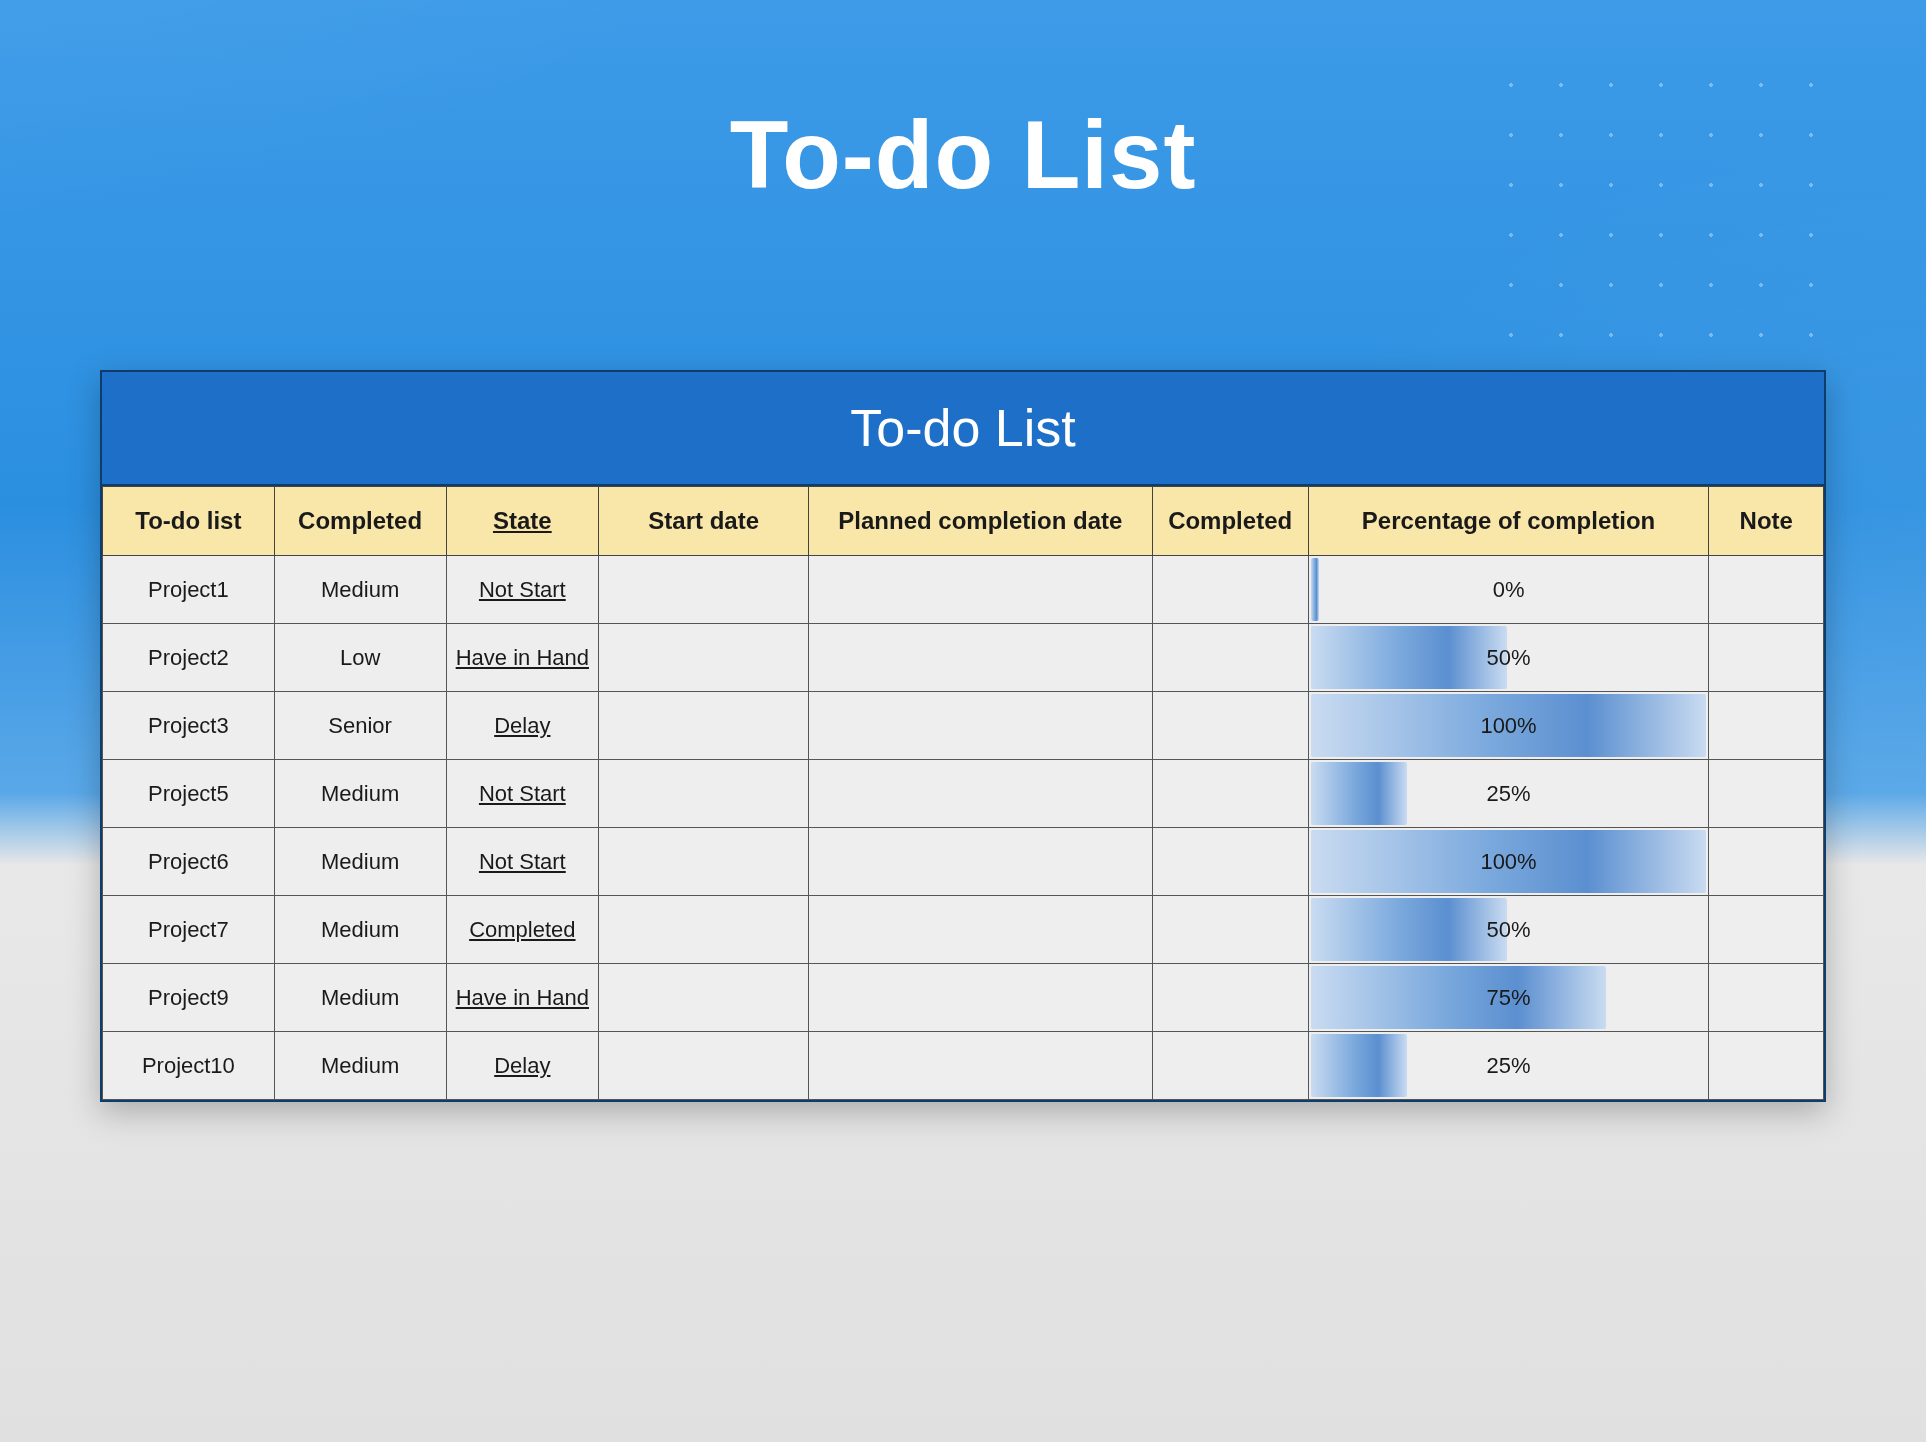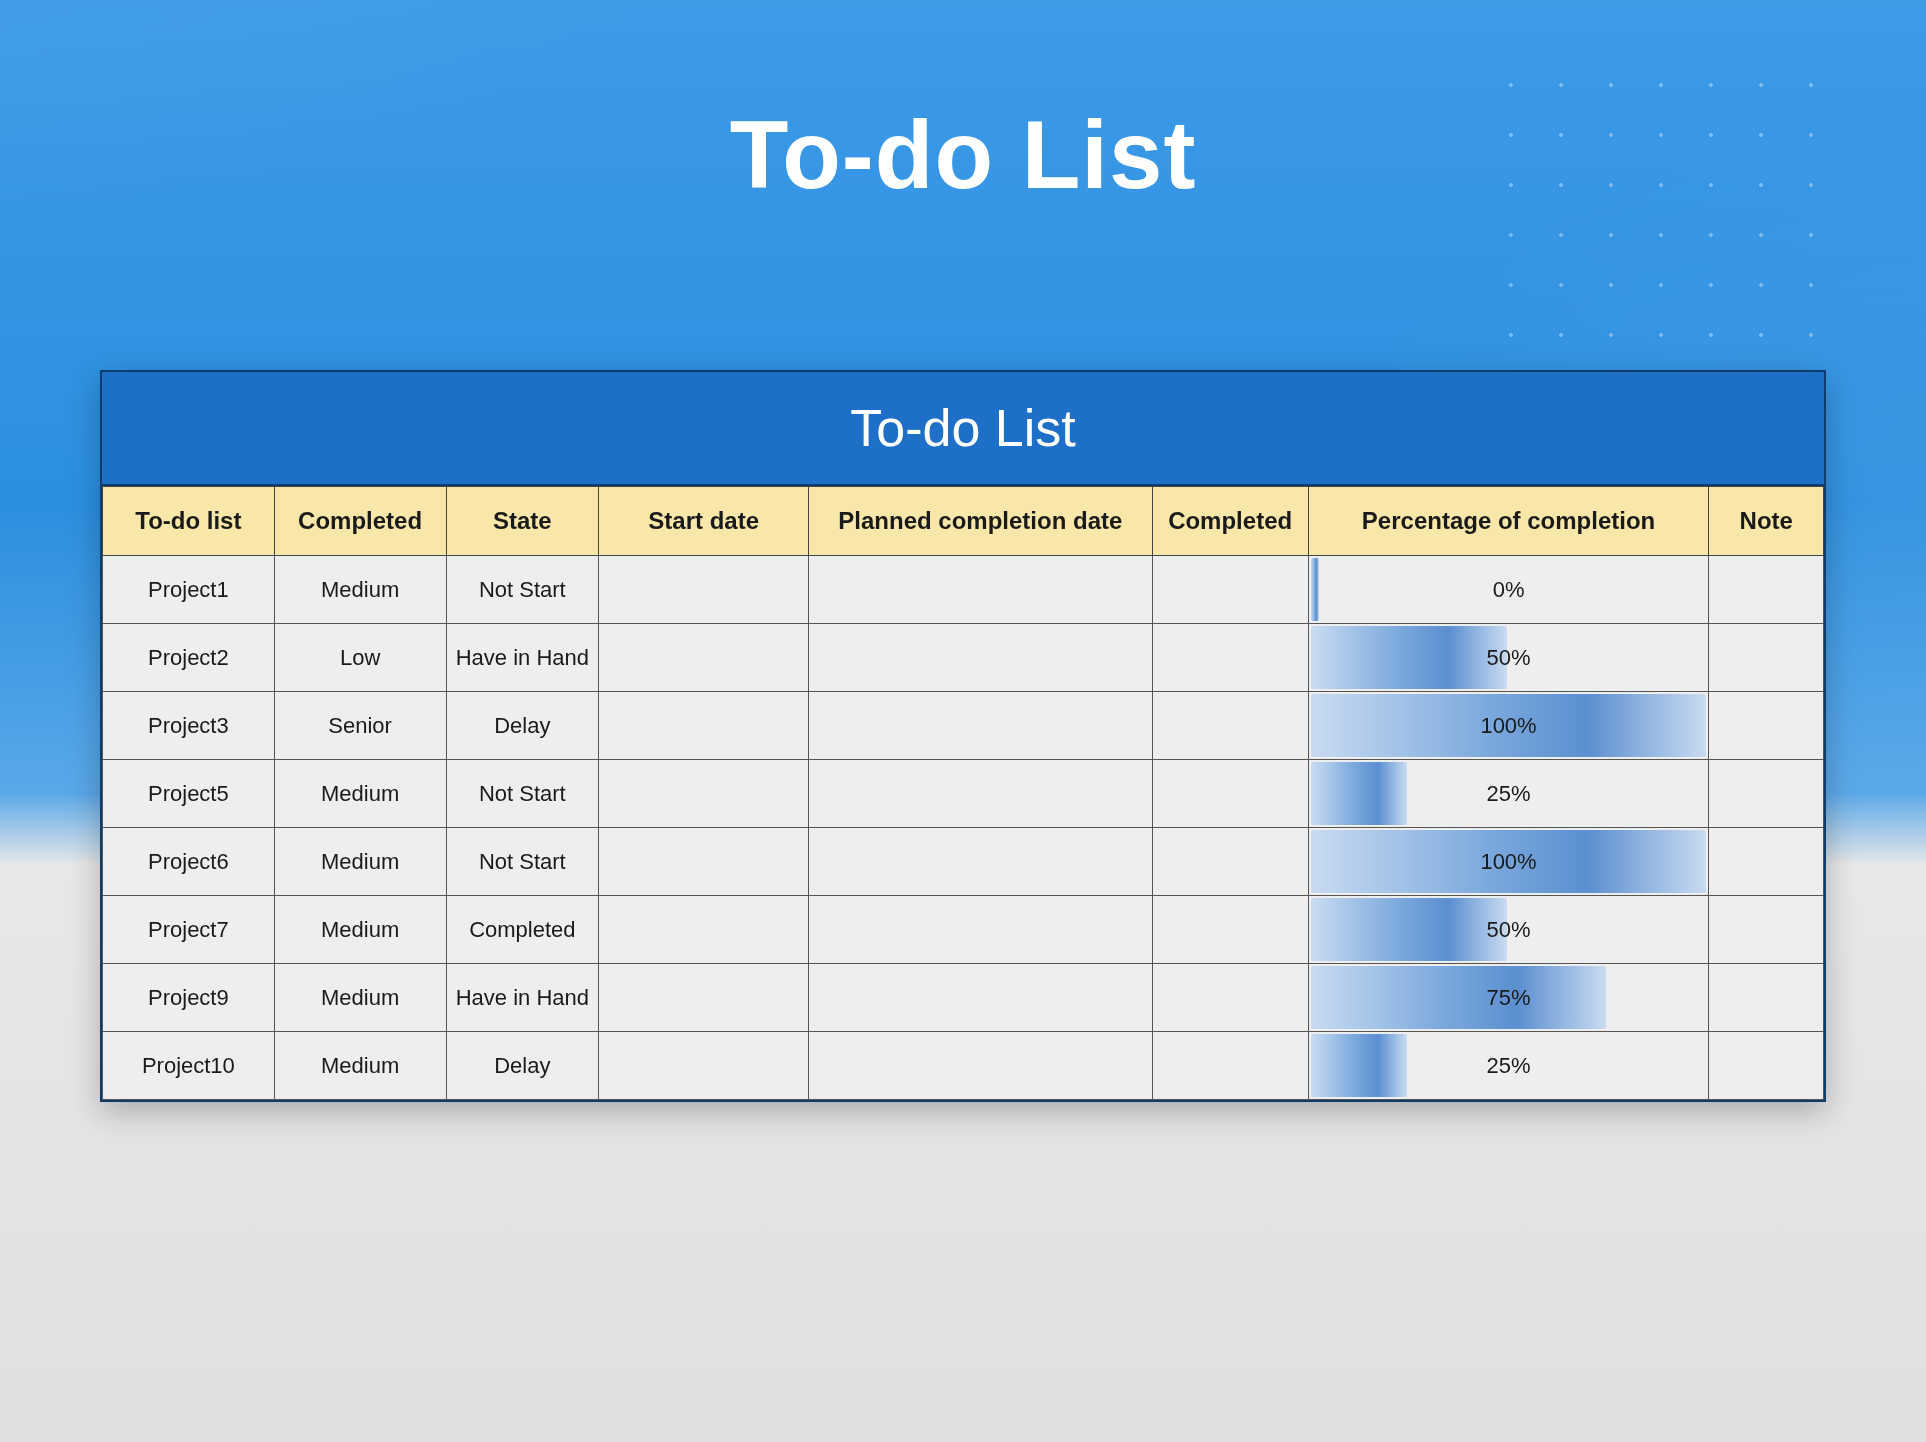--- a/index.html
+++ b/index.html
@@ -81,21 +81,21 @@
       font-size: 22px;
       color: #1a1a1a;
       text-align: center;
       height: 68px;
       padding: 6px 8px;
       vertical-align: middle;
       background: #eeeeee;
     }
     .col-todo   { width: 9%; }
     .col-imp    { width: 9%; }
-    .col-state  { width: 8%; }
+    .col-state  { width: 8%; text-decoration: underline; }
     .col-start  { width: 11%; }
     .col-plan   { width: 18%; text-align: center; }
     .col-dead   { width: 8%; }
     .col-pct    { width: 21%; padding:4px; }
     .col-note   { width: 6%; }
 
     td.state-cell { line-height: 1.15; }
 
     .pct-cell {
       position: relative;

